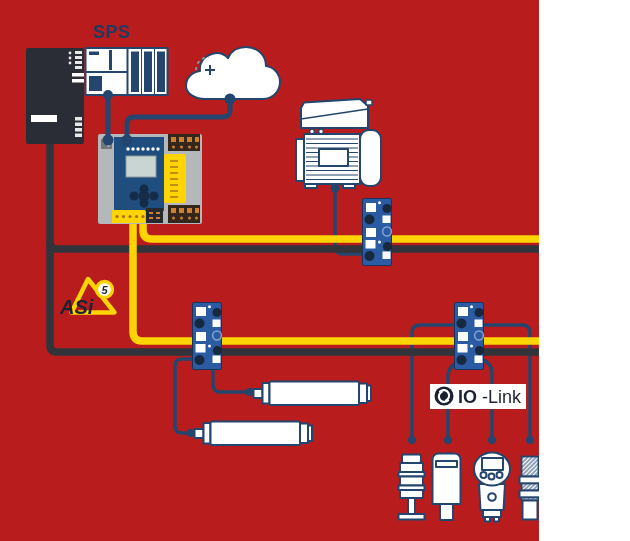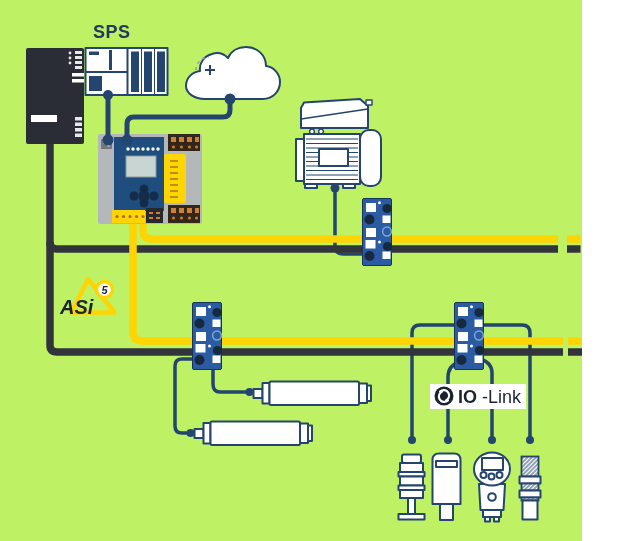--- a/index.html
+++ b/index.html
@@ -1,16 +1,16 @@
 <!DOCTYPE html>
 <html><head>
 <meta charset="utf-8">
 <style>
   html,body{margin:0;padding:0;background:#ffffff;}
-  .stage{position:relative;width:582px;height:541px;background:#bef264;overflow:hidden;}
+  .stage{position:relative;width:539px;height:541px;background:#b91c1c;overflow:hidden;}
   svg{display:block;}
   text{font-family:"Liberation Sans",sans-serif;}
   .o{stroke:#24456d;fill:#ffffff;stroke-width:2;stroke-linejoin:round;}
   .oth{stroke:#24456d;fill:#ffffff;stroke-width:1.4;stroke-linejoin:round;}
   .nl{stroke:#24456d;fill:none;stroke-linecap:round;}
   .ndot{fill:#24456d;}
   .busk{stroke:#31343b;fill:none;stroke-width:7.5;}
   .busy{stroke:#fed402;fill:none;stroke-width:7.5;}
   .dash{stroke-linecap:butt;}
   .wsq{fill:#ffffff;}

